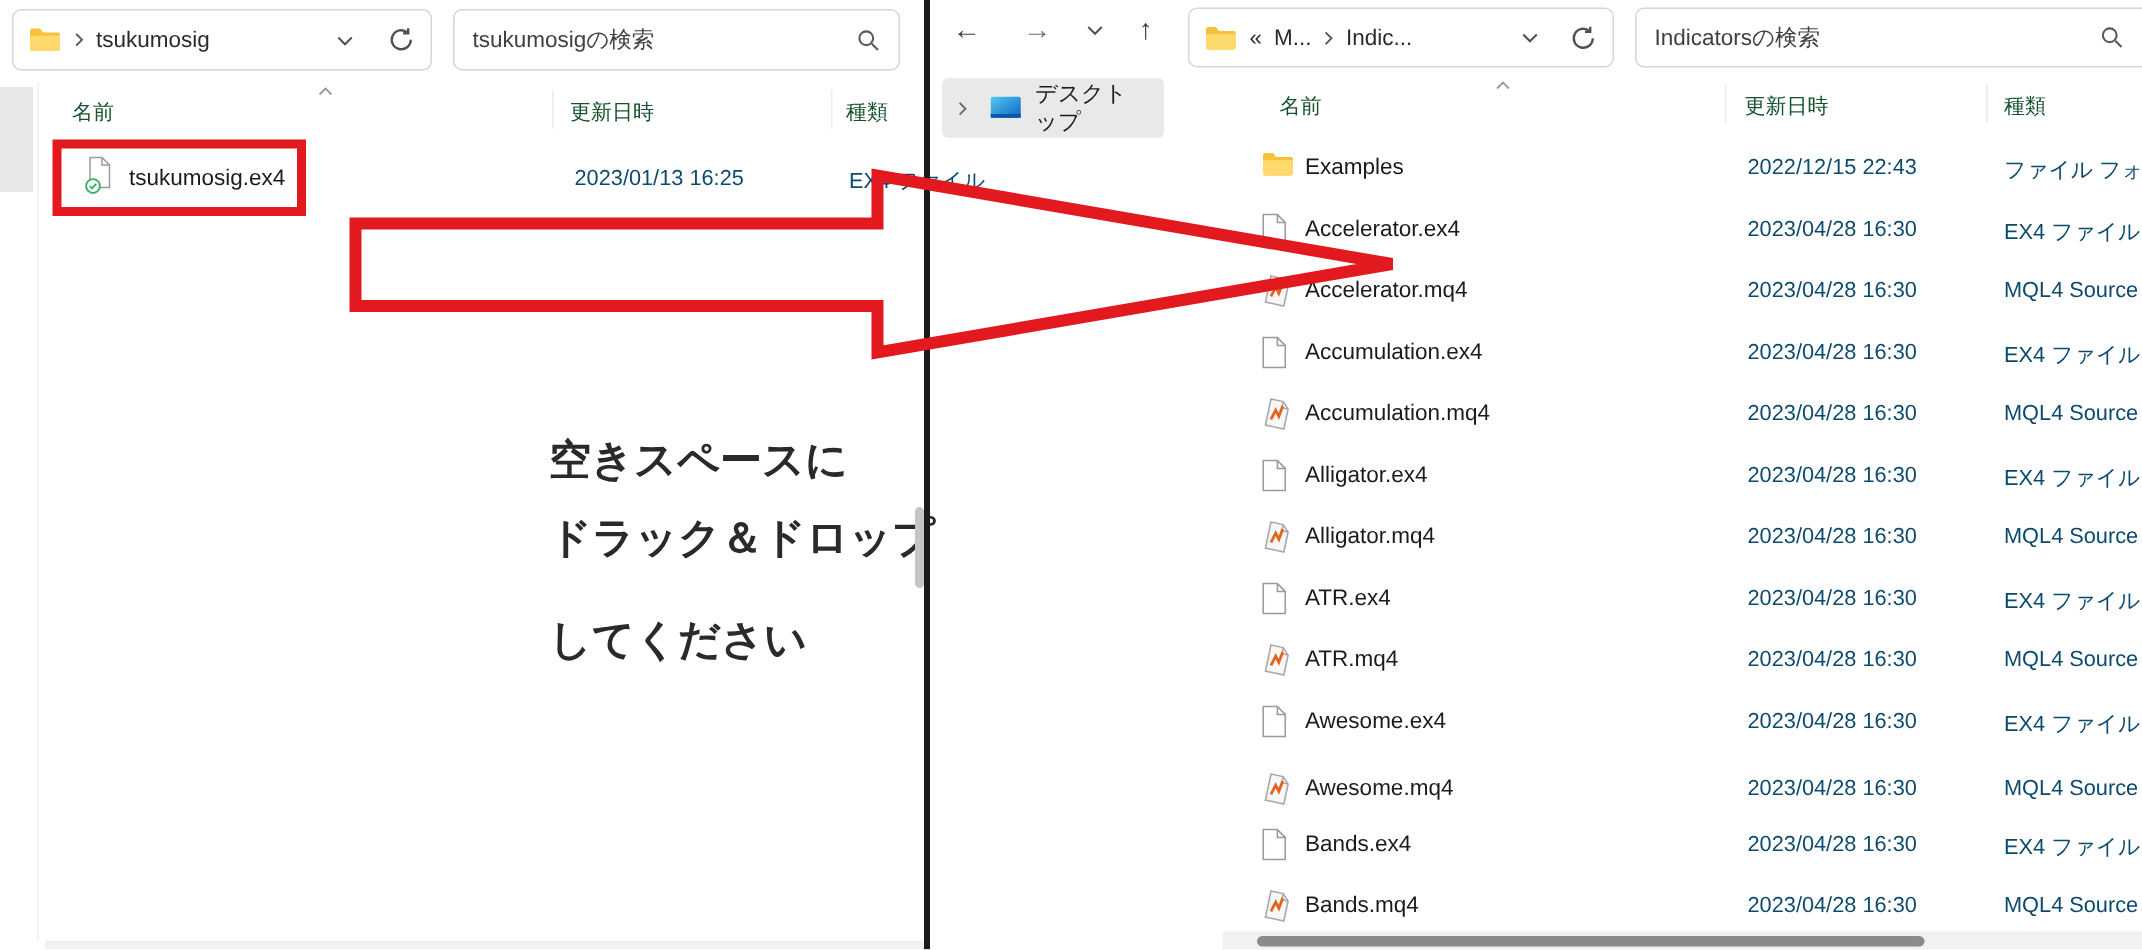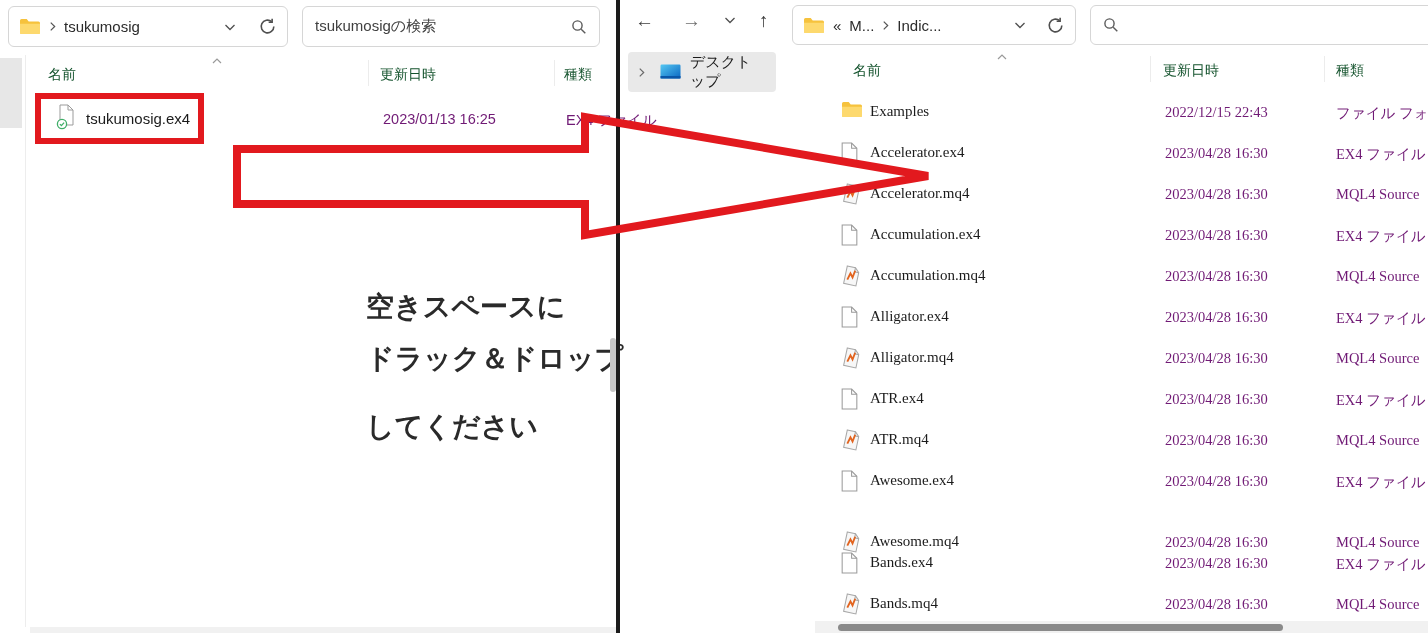--- a/index.html
+++ b/index.html
@@ -15,24 +15,24 @@
   .crumb{font-size:15px;color:#2b2b2b;white-space:nowrap;}
   .crumb-dim{font-size:15px;color:#2b2b2b;white-space:nowrap;}
   .placeholder{font-size:15px;color:#404040;white-space:nowrap;flex:1;overflow:hidden;}
   .spacer{flex:1;}
   .navbtn{font-size:19px;color:#3d3d3d;line-height:1;}
 
   
   .col-header{font-size:14px;color:#14532d;white-space:nowrap;}
   .hdr-sep{width:1px;background:#ececec;}
   .file-name{font-size:15px;color:#1b1b1b;white-space:nowrap;}
-  .file-meta{font-size:14.5px;color:#701a75;white-space:nowrap;}
+  .file-meta{font-size:14.5px;color:#0c4a6e;white-space:nowrap;}
 
   .rows-host{position:absolute;left:815px;top:92px;width:613px;height:529px;overflow:hidden;}
-  .row{position:absolute;left:0;width:100%;height:41px;font-family:Liberation Serif, serif;}
+  .row{position:absolute;left:0;width:100%;height:41px;}
   .row .icon-slot{position:absolute;left:26px;top:9px;width:24px;height:24px;}
   .row .r-name{position:absolute;left:55px;top:11px;}
   .row .r-date{position:absolute;left:350px;top:12px;}
   .row .r-type{position:absolute;left:521px;top:12px;}
 
   .icon-slot svg{display:none;}
   .icon-slot.folder-icon .svg-folder{display:block;}
   .icon-slot.ex4-file-icon .svg-ex4{display:block;}
   .icon-slot.mq4-file-icon .svg-mq4{display:block;}
 
@@ -166,20 +166,21 @@
       </span>
       <span style="margin-left:12px;">
         <svg width="19" height="19" viewBox="0 0 18 18">
             <path d="M15 9a6 6 0 1 1-2.1-4.56" fill="none" stroke="#4f4f4f" stroke-width="1.5"></path>
             <path d="M13.4 1.7v3.3h-3.3" fill="none" stroke="#4f4f4f" stroke-width="1.5"></path>
           </svg>
       </span>
     </div>
 
     <div class="abs search-box" style="left:470px;top:5px;width:345px;height:40px;">
+      <span class="placeholder">Indicatorsの検索</span>
       <span style="margin-right:6px;">
         <svg width="16" height="16" viewBox="0 0 16 16">
             <circle cx="6.5" cy="6.5" r="4.6" fill="none" stroke="#5a5a5a" stroke-width="1.4"></circle>
             <line x1="10.2" y1="10.2" x2="14.3" y2="14.3" stroke="#5a5a5a" stroke-width="1.4"></line>
           </svg>
       </span>
     </div>
 
     <div class="abs sidebar-item" style="left:8px;top:52px;width:148px;height:40px;">
       <span>
@@ -359,21 +360,21 @@
             <path d="M1 1h9l5 5v14H1z" fill="#fff" stroke="#9b9b9b"></path>
             <path d="M10 1v5h5" fill="none" stroke="#9b9b9b"></path>
           </svg>
 
         </span>
         <span class="file-name r-name">Awesome.ex4</span>
         <span class="file-meta r-date">2023/04/28 16:30</span>
         <span class="file-meta r-type">EX4 ファイル</span>
       </div>
 
-      <div class="row" style="top: 430px;">
+      <div class="row" style="top: 414px;">
         <span class="icon-slot mq4-file-icon">
 
           <svg class="svg-mq4" width="21" height="23" viewBox="0 0 20 22">
             <g transform="rotate(12 10 11)">
               <path d="M4 2h8l4 4v13H4z" fill="#f7f7f7" stroke="#a8a8a8"></path>
               <path d="M12 2v4h4" fill="none" stroke="#a8a8a8"></path>
             </g>
             <path d="M6 14l3-6 2 4 2.5-6.5" fill="none" stroke="#e2641f" stroke-width="1.8"></path>
           </svg>
         </span>

